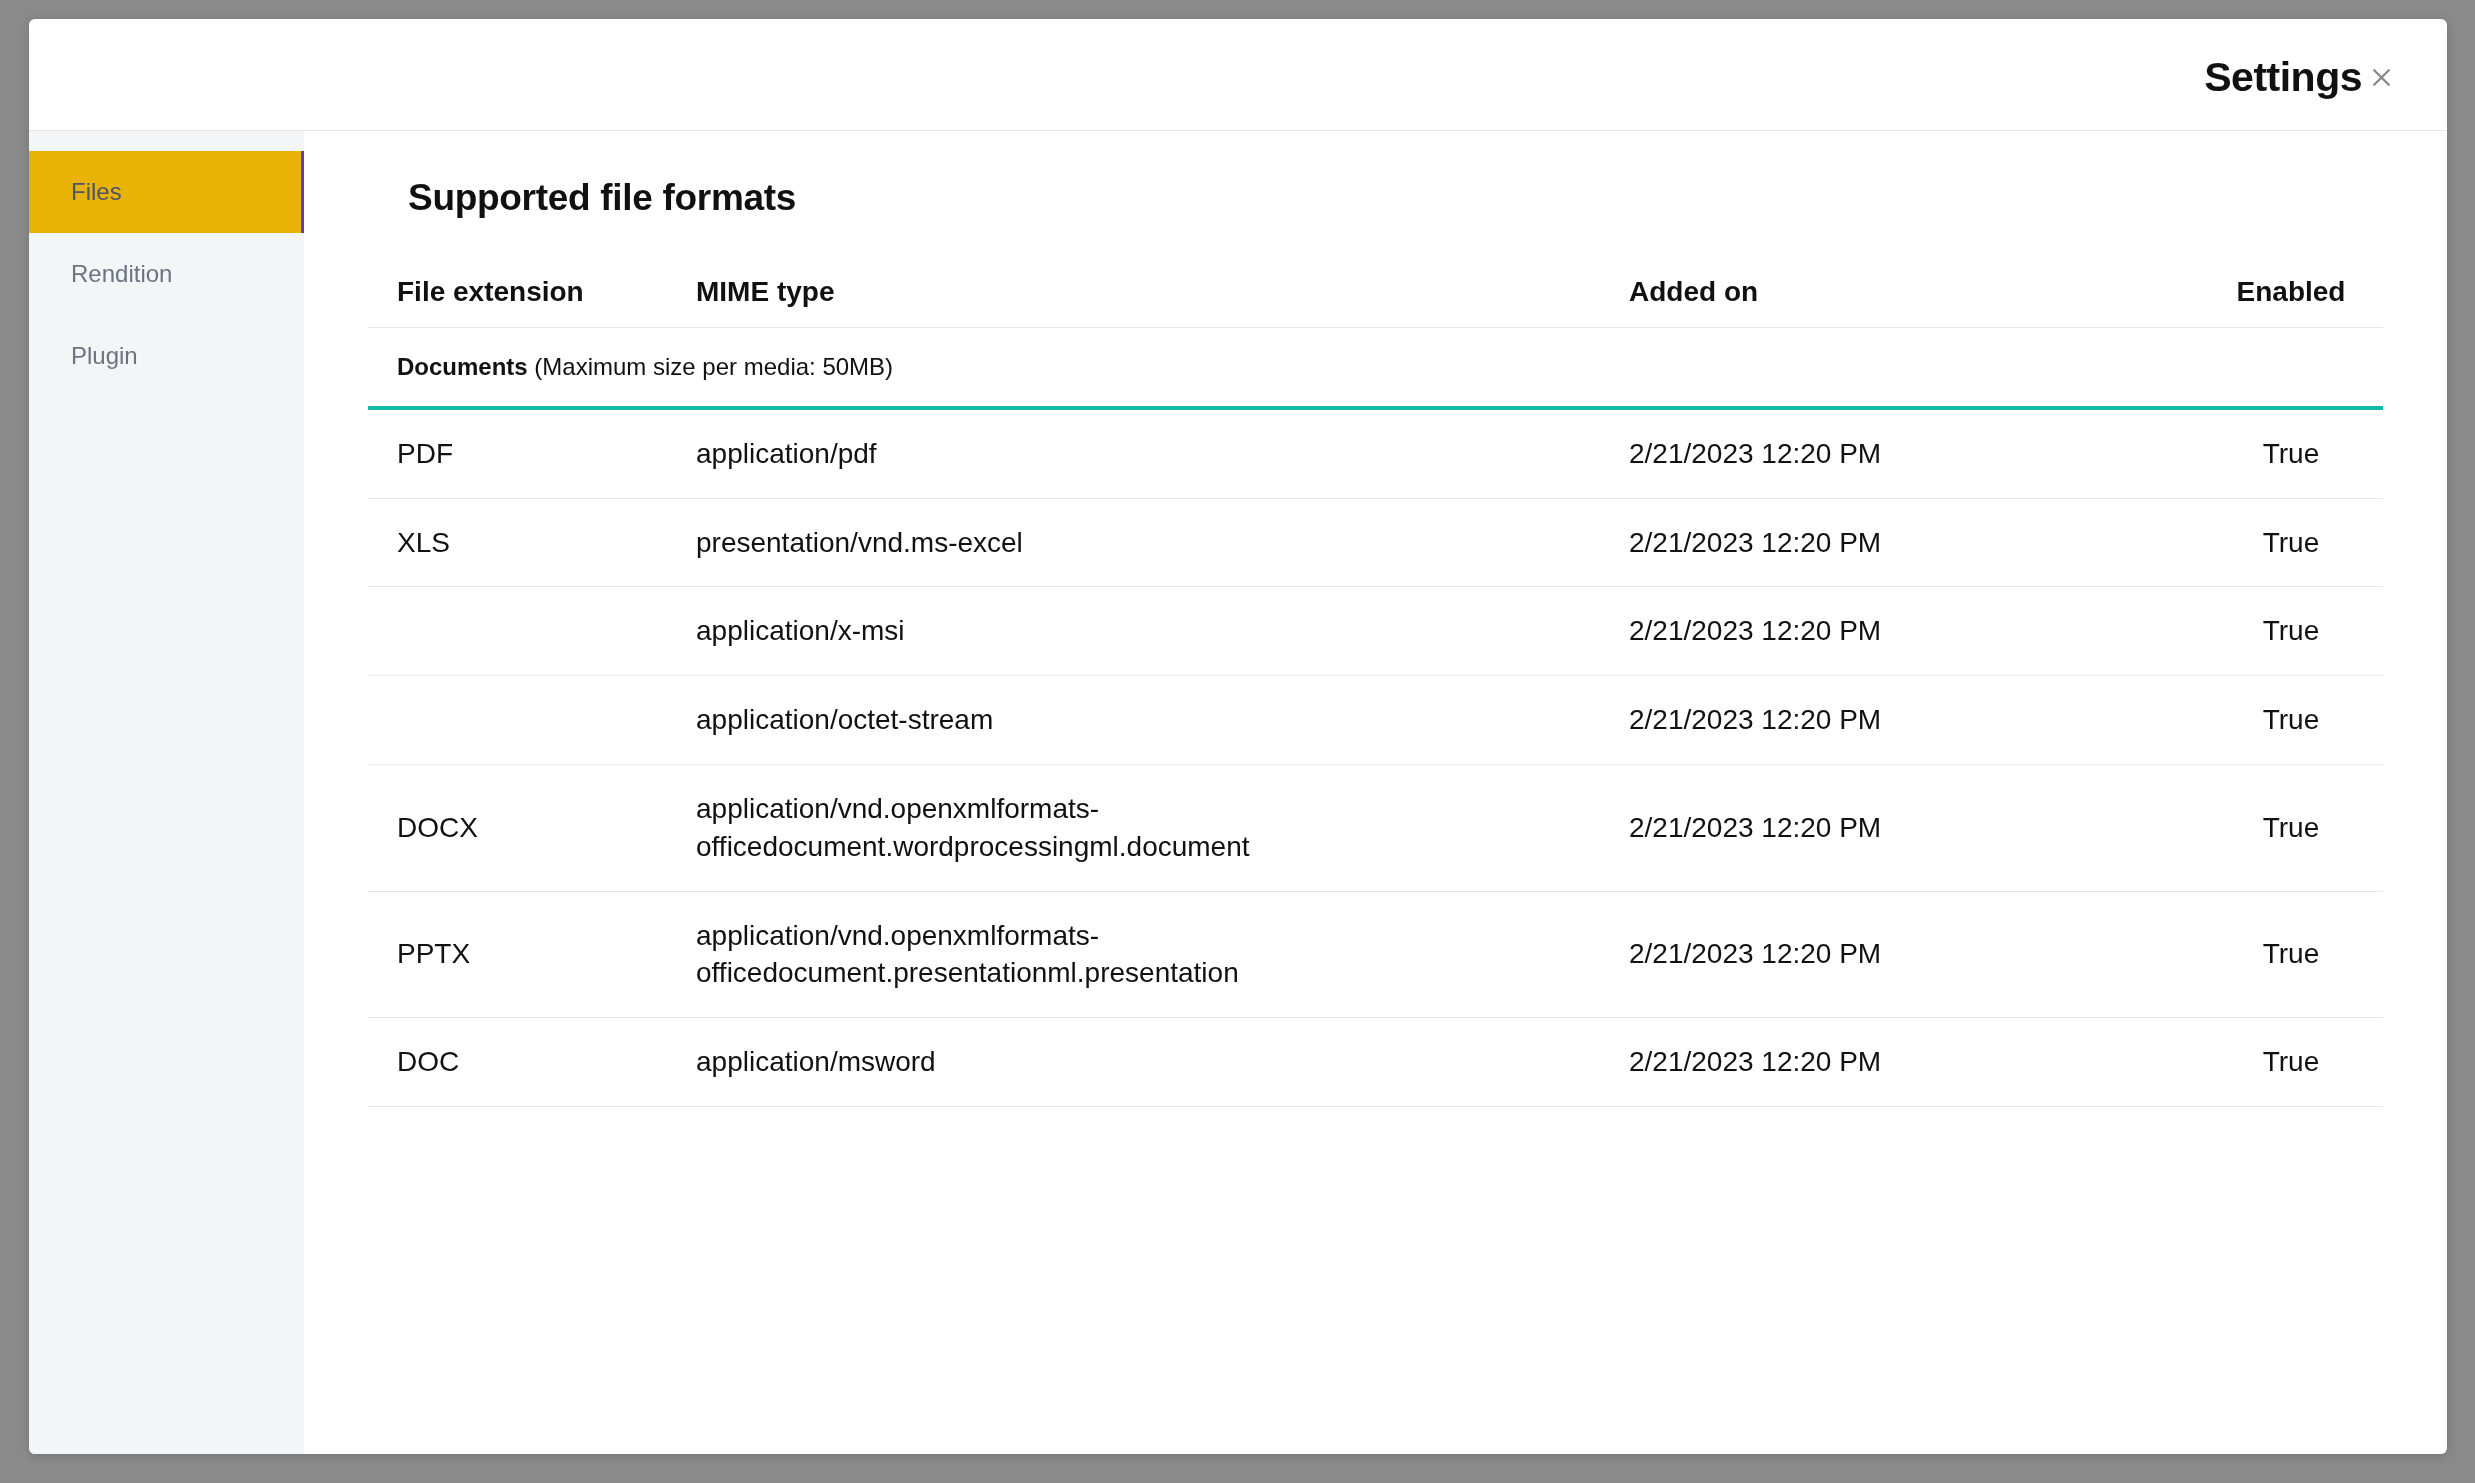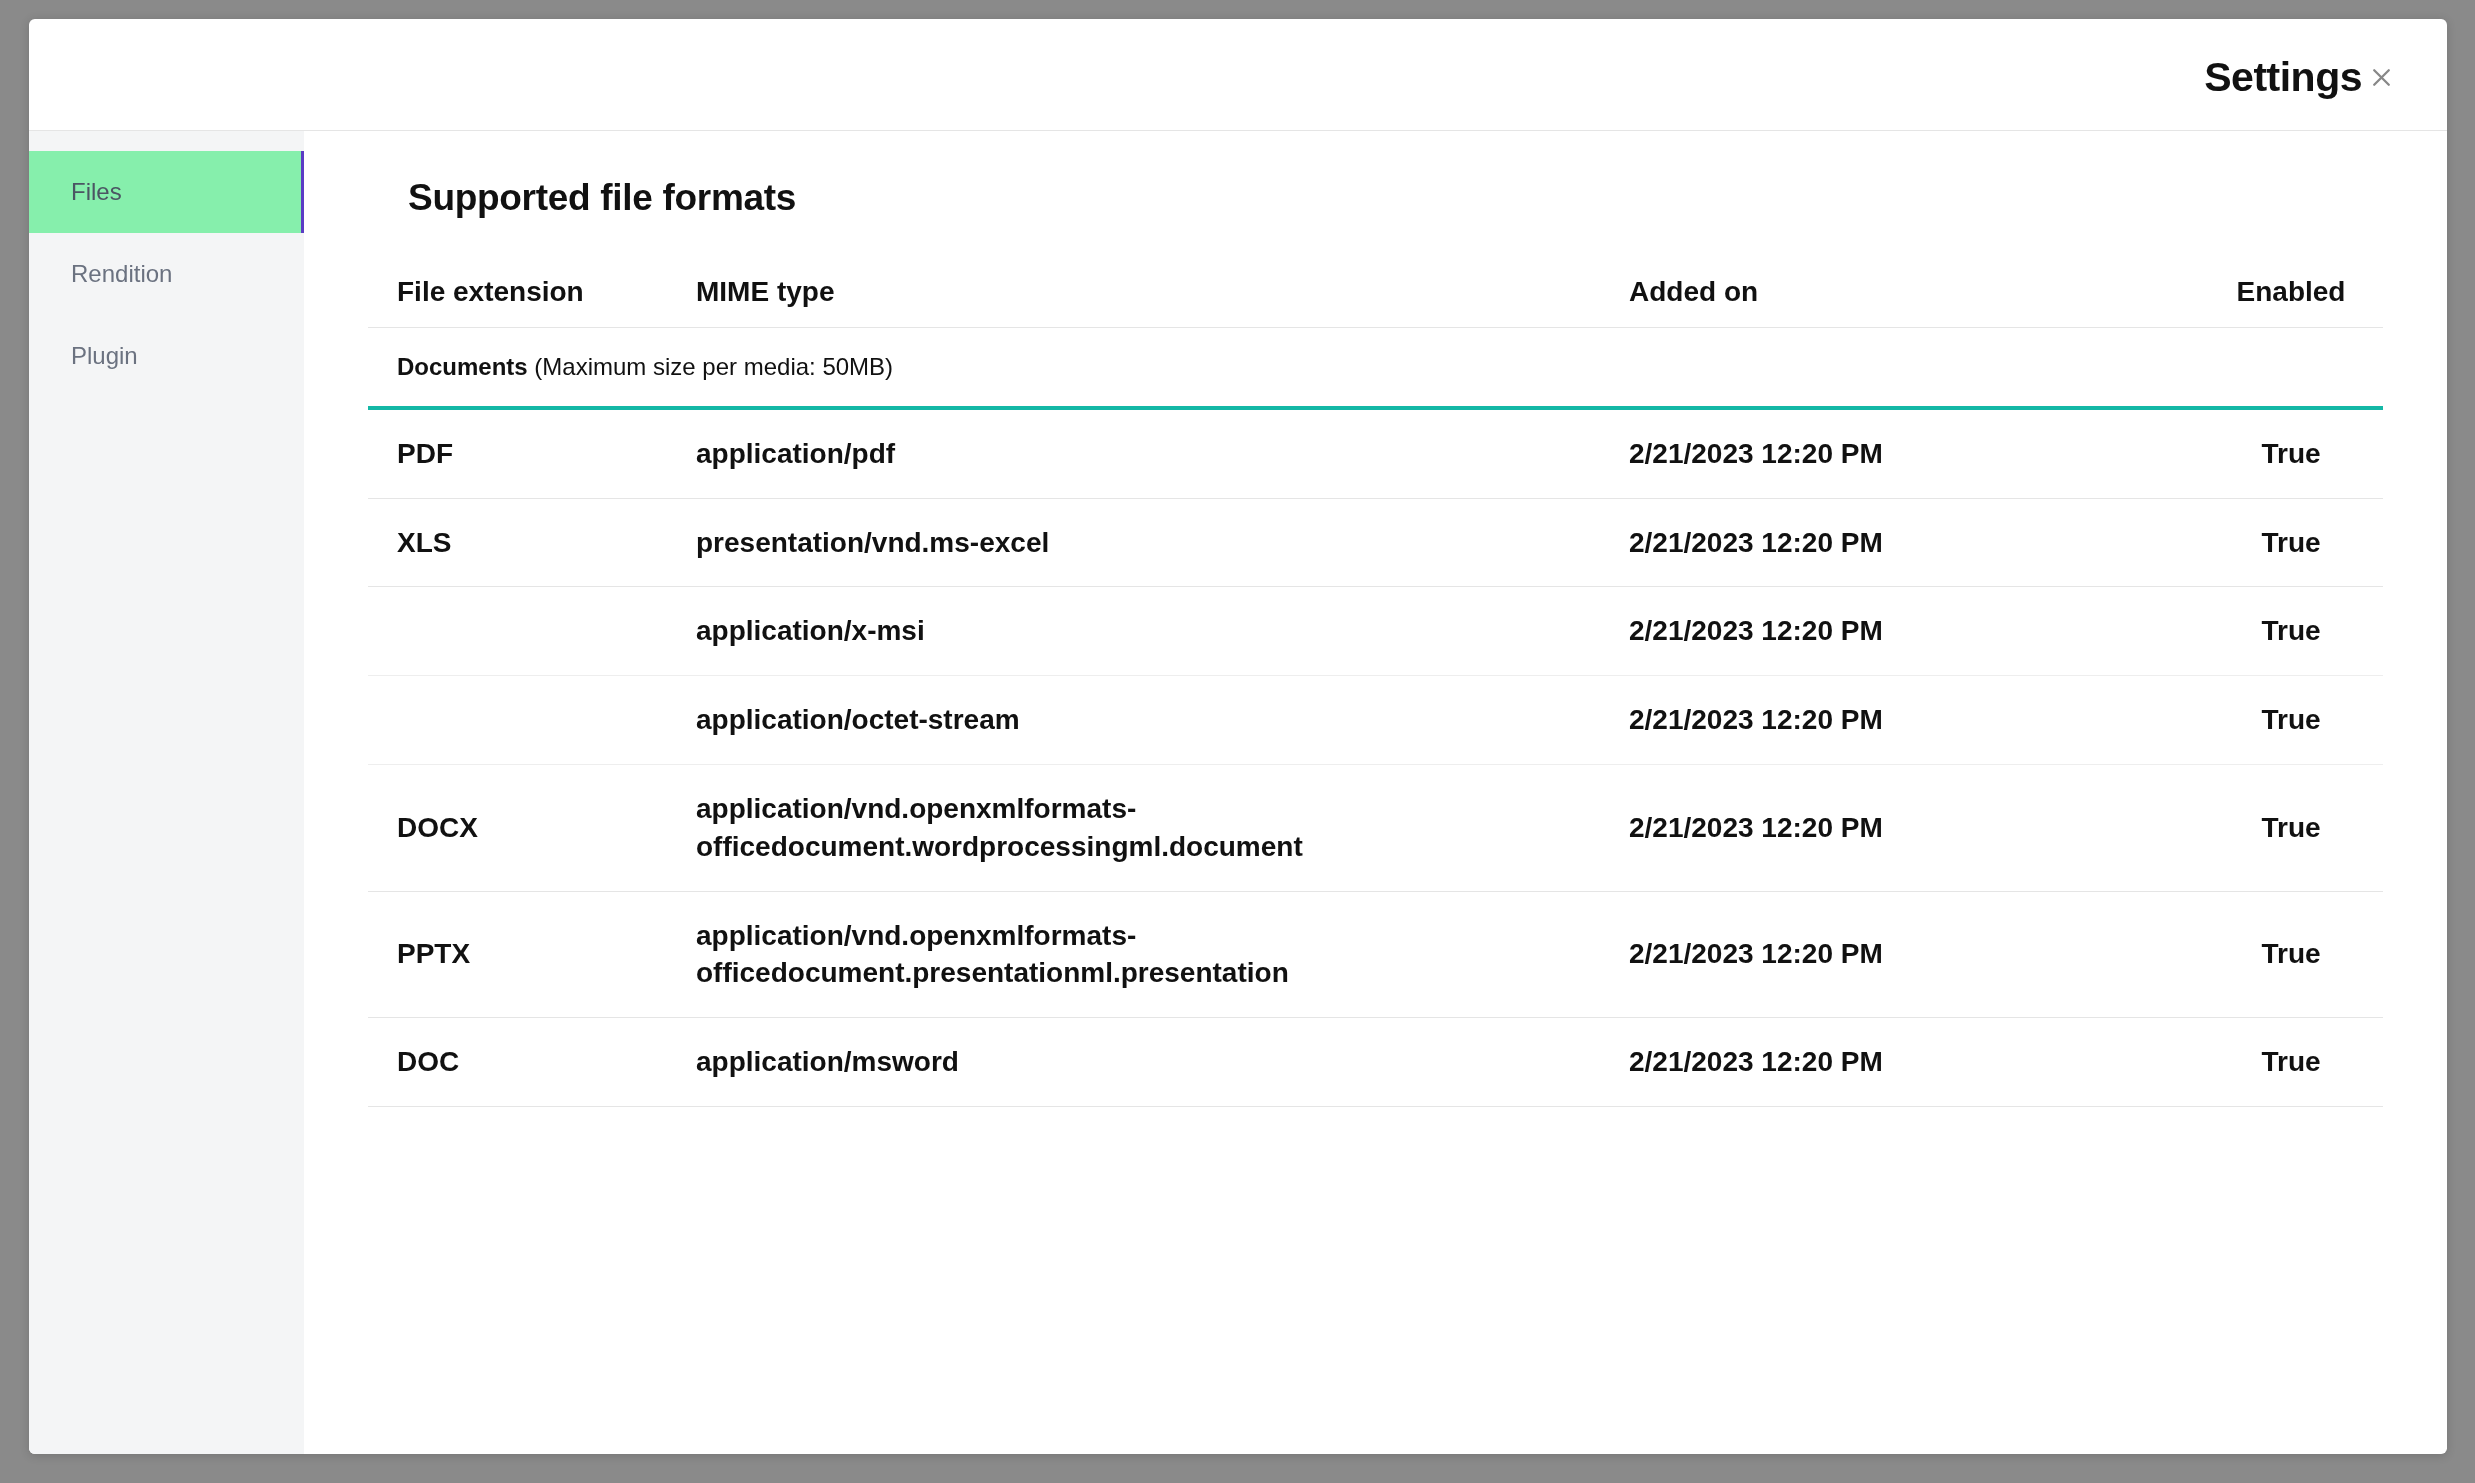--- a/index.html
+++ b/index.html
@@ -67,21 +67,21 @@
       padding-top: 19.3px;
     }
     .sidebar-item {
       padding: 27px 39px 27px 42px;
       font-size: 24px;
       color: #6b7280;
       cursor: pointer;
       font-weight: 500;
     }
     .sidebar-item.active {
-      background: #86efac;
+      background: #eab308;
       border-right: 3.9px solid #5b3cc4;
       color: #4b5563;
     }
     .content {
       flex: 1;
       padding: 46px 64px;
       overflow: auto;
     }
     .content-title {
       font-size: 37px;
@@ -140,21 +140,21 @@
       color: #111;
       align-items: center;
     }
     .data-row.sub {
       border-bottom: 1px solid #eeeeee;
     }
     .data-row.sub .col-ext {
       
     }
     .td {
-      font-weight: 700;
+      font-weight: 400;
     }
     .col-mime.td {
       padding-right: 39px;
       line-height: 1.35;
     }
   </style>
 </head>
 <body>
 
 <div class="modal">

